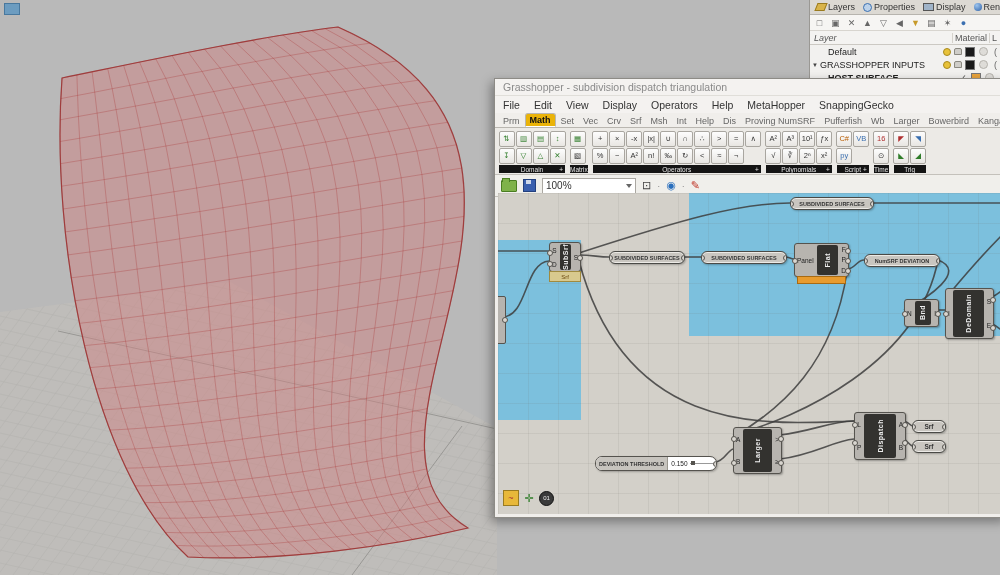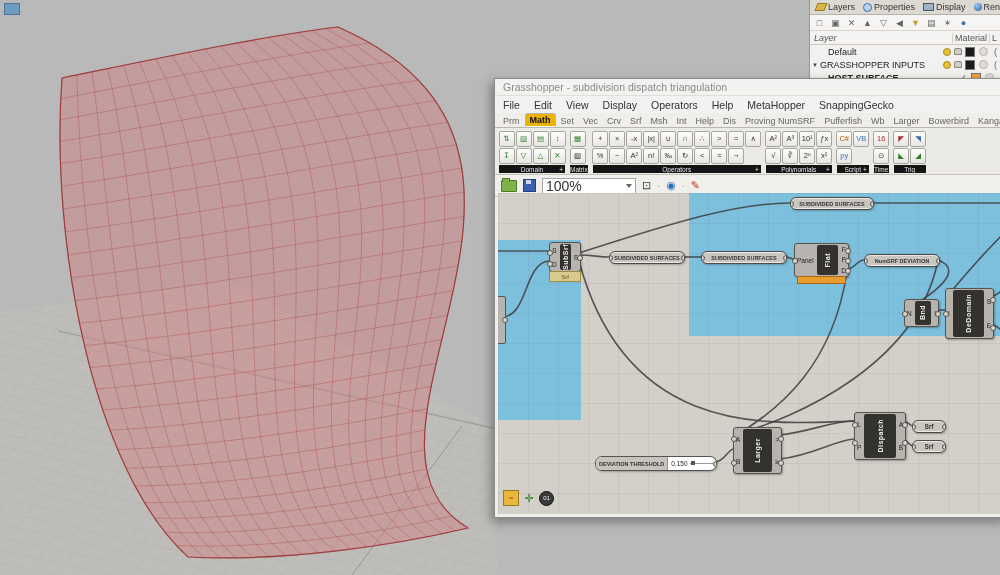--- a/index.html
+++ b/index.html
@@ -69,21 +69,21 @@
   .grp-label{height:8px;background:#141414;color:#e8e8e8;font-size:6.5px;
     display:flex;align-items:center;justify-content:center;position:relative;margin:1px 1px 0 1px;}
   .grp-label .plus{position:absolute;right:2px;}
   .gh-canvasbar{display:flex;align-items:center;height:21px;gap:6px;padding-left:6px;
     background:#f0efeb;border-bottom:1px solid #c4c1bb;}
   .ic-folder{width:14px;height:10px;background:#7fb24a;border:1px solid #4a7d22;border-radius:1px;position:relative;}
   .ic-folder:before{content:"";position:absolute;left:0;top:-3px;width:6px;height:3px;background:#7fb24a;border:1px solid #4a7d22;border-bottom:none;}
   .ic-save{width:11px;height:11px;background:#3a5fae;border:1px solid #23407e;position:relative;}
   .ic-save:before{content:"";position:absolute;left:2px;top:0;width:5px;height:4px;background:#cfd8ea;}
   .zoombox{display:flex;align-items:center;justify-content:space-between;width:86px;height:14px;
-    background:#fff;border:1px solid #aaa7a1;font-size:14px;padding:0 3px;color:#333;}
+    background:#fff;border:1px solid #aaa7a1;font-size:10px;padding:0 3px;color:#333;}
   .caret{width:0;height:0;border-left:3px solid transparent;border-right:3px solid transparent;border-top:4px solid #666;}
   .cb-ic{font-size:11px;color:#444;} .cb-dot{color:#888;font-size:9px;}
   .cb-eye{color:#2a6fbd;} .cb-pen{color:#c0392b;}
 
   
   #canvas{position:absolute;left:3px;top:114px;width:506px;height:321px;background:#d3d0c9;overflow:hidden;}
   .region{position:absolute;background:#7cc0dd;z-index:1;}
   #grid-overlay{position:absolute;left:0;top:0;width:100%;height:100%;z-index:2;pointer-events:none;
     background-image:linear-gradient(rgba(110,105,95,.10) 1px,transparent 1px),
                      linear-gradient(90deg,rgba(110,105,95,.10) 1px,transparent 1px);

